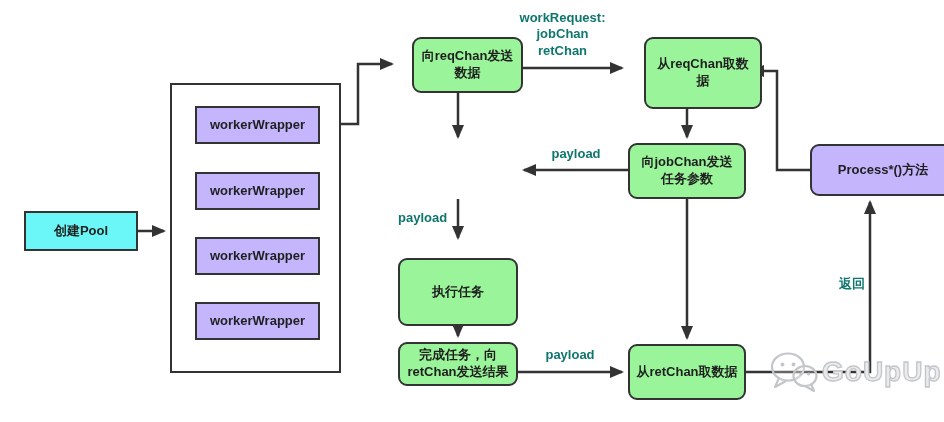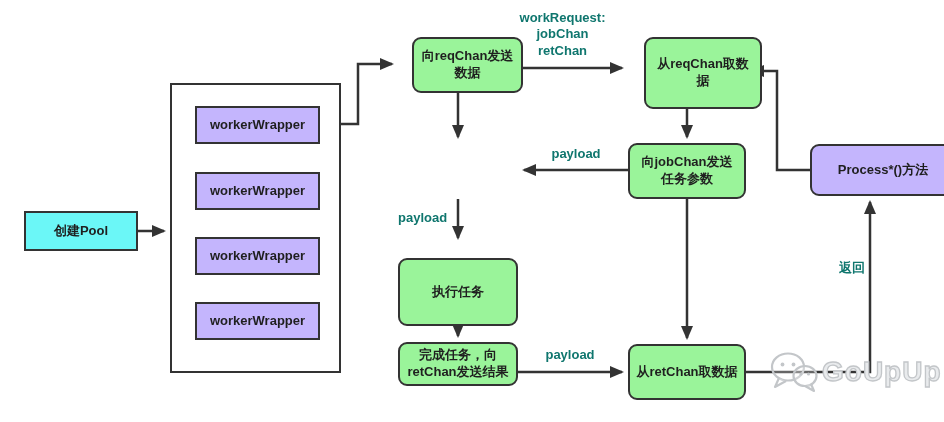--- a/index.html
+++ b/index.html
@@ -113,21 +113,21 @@
   <div class="node light rounded" style="left:398px; top:342px; width:120px; height:44px;">完成任务，向retChan发送结果</div>
   <div class="node light rounded" style="left:628px; top:344px; width:118px; height:56px;">从retChan取数据</div>
   <div class="node spring rounded" style="left:810px; top:144px; width:146px; height:52px;">Process*()方法</div>
 
   <div class="edge-label" style="left:500px; top:10px; width:125px;">workRequest:
 jobChan
 retChan</div>
   <div class="edge-label" style="left:544px; top:146px; width:64px;">payload</div>
   <div class="edge-label" style="left:398px; top:210px; width:58px; text-align:left;">payload</div>
   <div class="edge-label" style="left:540px; top:347px; width:60px;">payload</div>
-  <div class="edge-label" style="left:833px; top:260px; width:38px;">返回</div>
+  <div class="edge-label" style="left:833px; top:276px; width:38px;">返回</div>
 
   <div id="watermark">
     <svg width="52" height="48" viewBox="0 0 52 48">
       <g stroke="#c3c6c9" stroke-width="2.2" fill="#ffffff" fill-opacity="0.25">
         <ellipse cx="20" cy="19" rx="16" ry="13.5"></ellipse>
         <path d="M11,30 L7,39 L18,33" stroke-linejoin="round"></path>
         <ellipse cx="37" cy="28" rx="11.5" ry="10"></ellipse>
         <path d="M43,36 L46,43 L37,38" stroke-linejoin="round"></path>
       </g>
       <g fill="#c3c6c9" stroke="none">

